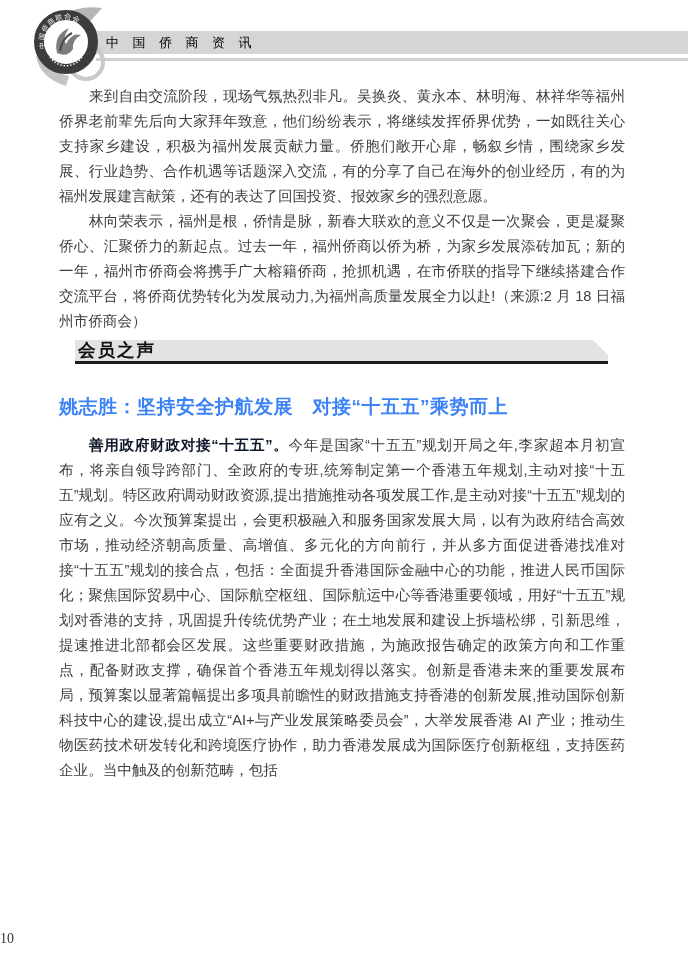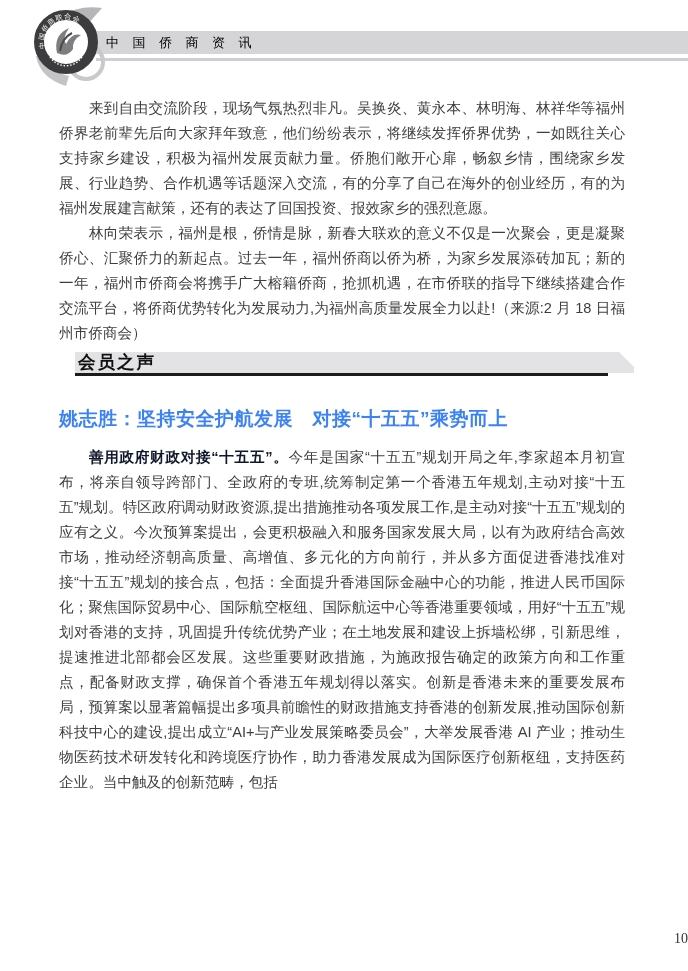--- a/index.html
+++ b/index.html
@@ -19,57 +19,56 @@
     position:absolute;left:10px;top:0;line-height:23px;
     font-size:13px;letter-spacing:13.5px;color:#000000;white-space:nowrap;
   }
   .mast-rule{
     position:absolute;left:96px;right:0;top:58px;height:3px;
     background:#cfcfd1;
   }
   .logo{position:absolute;left:22px;top:0;}
   
   .content{
-    position:absolute;left:59px;top:96px;width:566px;
+    position:absolute;left:59px;top:84px;width:566px;
   }
   .body-p{
     margin:0;
     font-size:14.6px;line-height:25px;color:#3e3e3e;
     text-align:justify;text-indent:2.05em;
     text-justify:inter-ideograph;
   }
   .body-p .lead{font-weight:bold;color:#0f172a;}
   
   .section-wrap{margin-top:6px;}
   .section-bar{
     position:relative;
     margin-left:16px;width:533px;height:21px;
     background:#e3e3e5;
     clip-path:polygon(0 0, calc(100% - 15px) 0, 100% 15px, 100% 100%, 0 100%);
-    padding-left:26px;
   }
   .section-label{
     position:absolute;left:3px;top:-2px;line-height:24px;
     font-family:"Liberation Serif", serif;
     font-weight:bold;font-size:17.5px;color:#101010;letter-spacing:2px;
   }
   .section-underline{
     margin-left:16px;width:533px;height:3px;background:#1c1c1c;
   }
   
   .article-title{
     margin:30px 0 13px 0;
     text-align:left;
     font-size:19px;font-weight:bold;color:#3b82f6;
     letter-spacing:0.5px;
   }
   
   .page-num{
     position:absolute;left:0;right:0;bottom:24px;
-    text-align:right;
+    text-align:left;
     font-family:"Liberation Serif", serif;
     font-size:14px;color:#333333;
   }
 </style>
 </head>
 <body>
 
 <div class="page">
 
   <div class="mast-bar">

